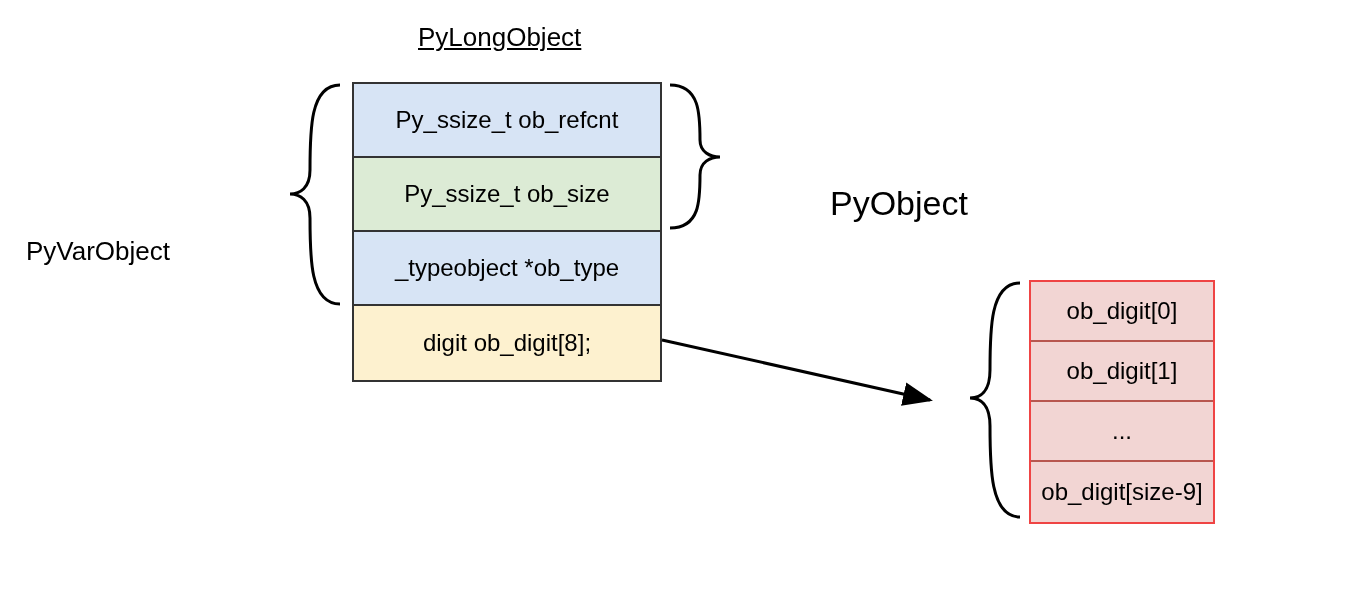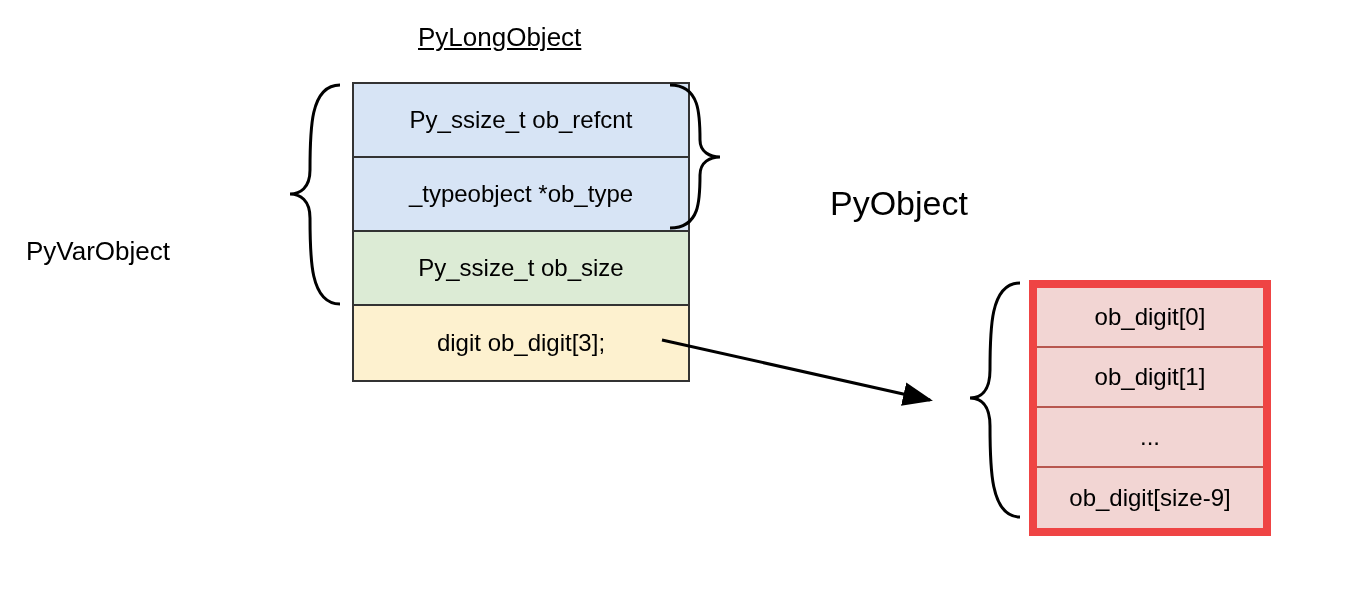--- a/index.html
+++ b/index.html
@@ -28,41 +28,41 @@
     .right-label {
       position: absolute;
       left: 830px;
       top: 184px;
       font-size: 34px;
     }
     .main-box {
       position: absolute;
       left: 352px;
       top: 82px;
-      width: 338px;
+      width: 310px;
       border: 2px solid #333;
     }
     .cell {
       height: 74px;
       display: flex;
       align-items: center;
       justify-content: center;
       font-size: 24px;
       border-bottom: 2px solid #333;
     }
     .cell:last-child { border-bottom: none; }
     .blue { background: #d7e4f5; }
     .green { background: #dcebd5; }
     .yellow { background: #fdf1cf; }
     .digit-box {
       position: absolute;
       left: 1029px;
       top: 280px;
-      width: 242px;
-      border: 8px solid #ef4444;
+      width: 186px;
+      border: 2px solid #ef4444;
     }
     .digit-cell {
       height: 60px;
       display: flex;
       align-items: center;
       justify-content: center;
       font-size: 24px;
       border-bottom: 2px solid #b8574f;
       background: #f2d5d3;
     }
@@ -77,23 +77,23 @@
   </style>
 </head>
 <body>
 
 <div class="title">PyLongObject</div>
 <div class="left-label">PyVarObject</div>
 <div class="right-label">PyObject</div>
 
 <div class="main-box">
   <div class="cell blue">Py_ssize_t ob_refcnt</div>
+  <div class="cell green">Py_ssize_t ob_size</div>
   <div class="cell blue">_typeobject *ob_type</div>
-  <div class="cell green">Py_ssize_t ob_size</div>
-  <div class="cell yellow">digit ob_digit[3];</div>
+  <div class="cell yellow">digit ob_digit[8];</div>
 </div>
 
 <div class="digit-box">
   <div class="digit-cell">ob_digit[0]</div>
   <div class="digit-cell">ob_digit[1]</div>
   <div class="digit-cell">...</div>
   <div class="digit-cell">ob_digit[size-9]</div>
 </div>
 
 <svg class="overlay">

